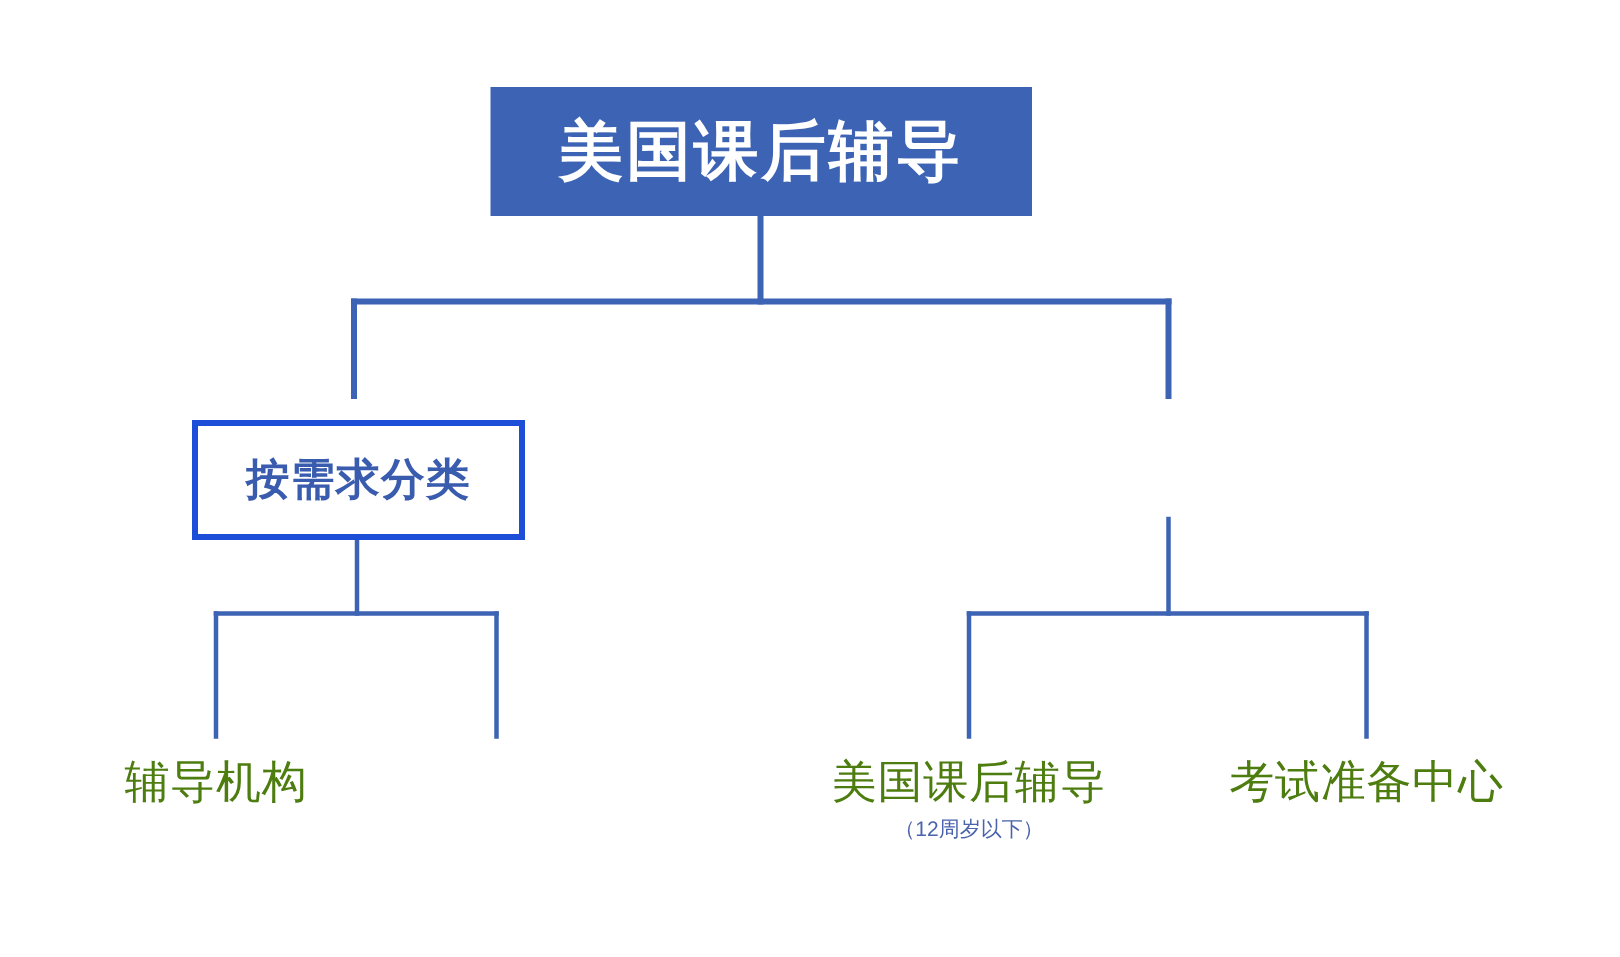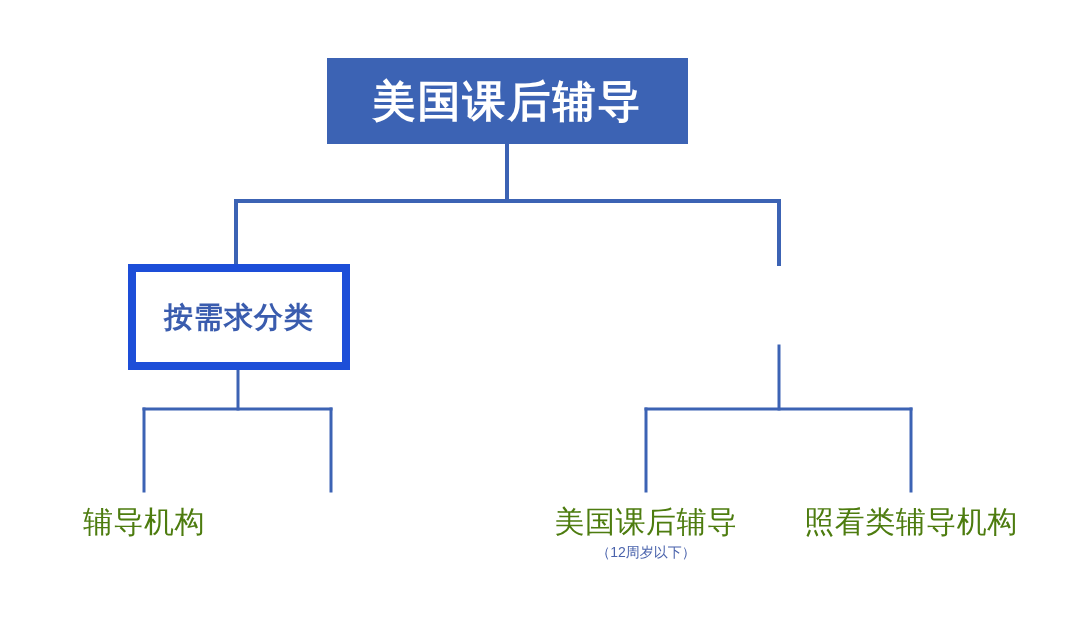--- a/index.html
+++ b/index.html
@@ -44,27 +44,28 @@
     font-size: 43px;
     font-weight: bold;
     letter-spacing: 2px;
     line-height: 1;
     white-space: nowrap;
   }
 
   
   .mid-node {
     position: absolute;
-    height: 106px;
+    height: 80px;
     background: #ffffff;
-    border: 8px solid #1d4ed8;
+    border: 4px solid #1d4ed8;
     display: flex;
     align-items: center;
     justify-content: center;
     box-sizing: border-box;
+    margin-top: 16px;
   }
   .mid-node.left  { left: 128px; top: 264px; width: 222px; }
   .mid-node.right { left: 665px; top: 264px; width: 228px; }
   .mid-label {
     color: #3A5CAE;
     font-size: 29px;
     font-weight: bold;
     letter-spacing: 1px;
     line-height: 1;
     white-space: nowrap;
@@ -135,16 +136,16 @@
     <div class="leaf-title">辅导机构</div>
   </div>
 
 
   <div class="leaf" style="left:646px;">
     <div class="leaf-title">美国课后辅导</div>
     <div class="leaf-sub">（12周岁以下）</div>
   </div>
 
   <div class="leaf" style="left:911px;">
-    <div class="leaf-title">照看类辅导机构</div>
+    <div class="leaf-title">考试准备中心</div>
   </div>
 
 </div>
 
 </body></html>

